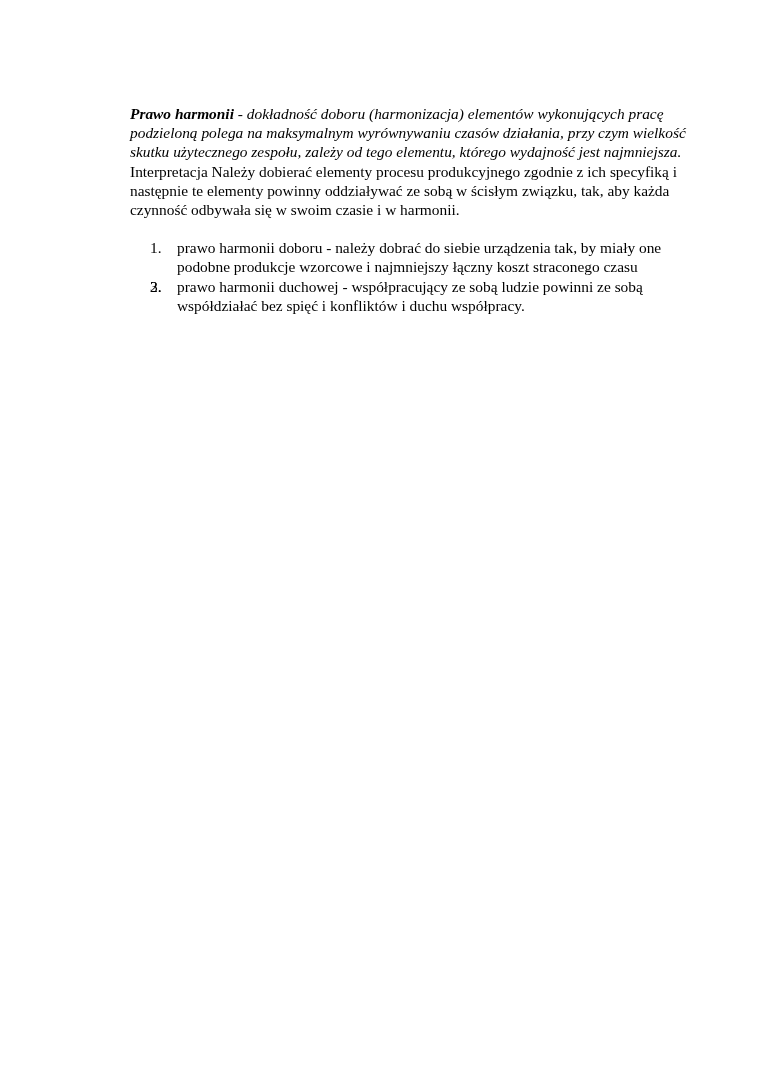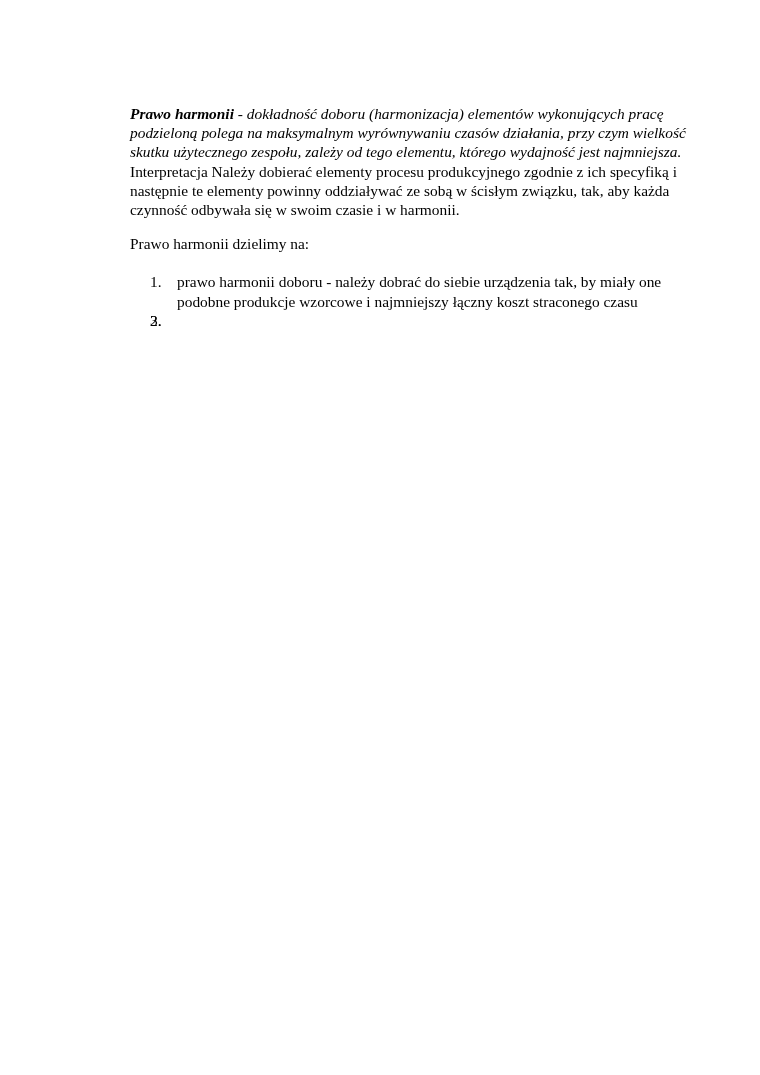--- a/index.html
+++ b/index.html
@@ -47,29 +47,29 @@
   }
 </style>
 </head>
 <body>
 
 <div class="page">
   <div class="content">
 
     <p class="para"><span class="bi">Prawo harmonii</span><span class="i"> - </span><span class="i">dokładność doboru (harmonizacja) elementów wykonujących pracę podzieloną polega na maksymalnym wyrównywaniu czasów działania, przy czym wielkość skutku użytecznego zespołu, zależy od tego elementu, którego wydajność jest najmniejsza.</span><br><span class="b">Interpretacja</span><span> Należy dobierać elementy procesu produkcyjnego zgodnie z ich specyfiką i następnie te elementy powinny oddziaływać ze sobą w ścisłym związku, tak, aby każda czynność odbywała się w swoim czasie i w harmonii.</span></p>
 
-    <p class="intro">Prawo harmonii dzielimy na:</p>
 
     <ol class="laws">
       <li>
         <span class="marker">1.</span>
         <span class="txt">prawo harmonii doboru - należy dobrać do siebie urządzenia tak, by miały one podobne produkcje wzorcowe i najmniejszy łączny koszt straconego czasu</span>
       </li>
       <li>
         <span class="marker">2.</span>
       </li>
       <li>
         <span class="marker">3.</span>
+        <span class="txt">prawo harmonii duchowej - współpracujący ze sobą ludzie powinni ze sobą współdziałać bez spięć i konfliktów i duchu współpracy.</span>
       </li>
     </ol>
 
   </div>
 </div>
 
 </body></html>

